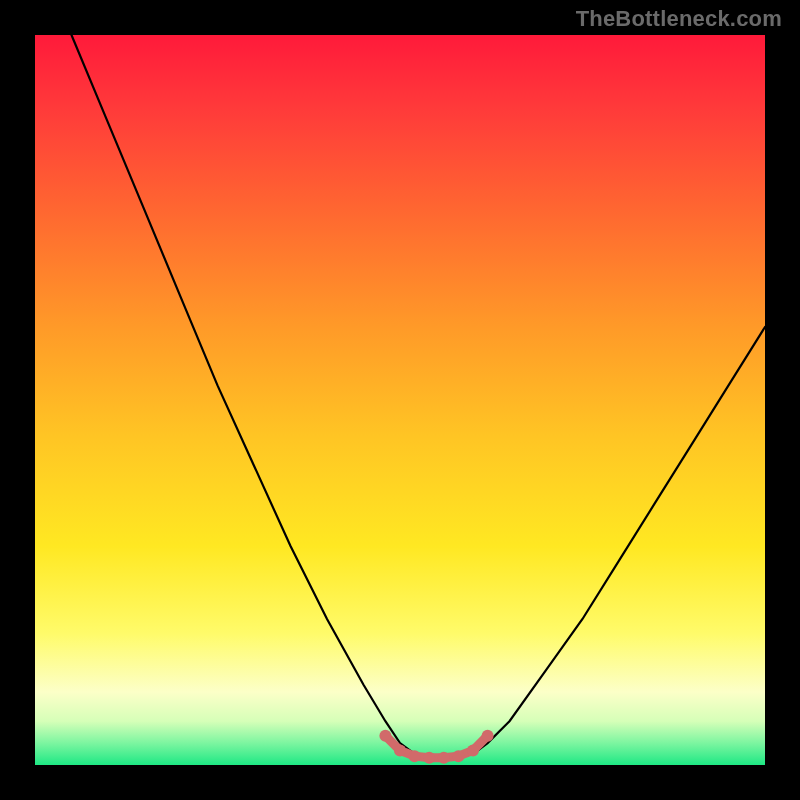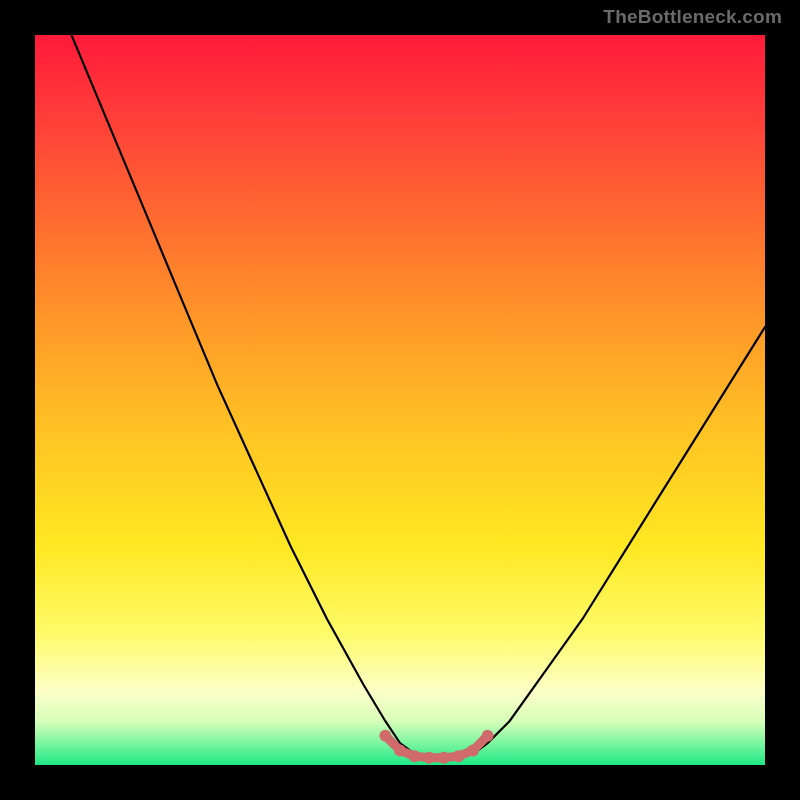--- a/index.html
+++ b/index.html
@@ -41,21 +41,21 @@
       #d6ffb8 94%,
       #7cf5a0 97%,
       #1ee884 100%
     );
   }
   .watermark {
     position: absolute;
     top: 6px;
     right: 18px;
     font-family: Arial, Helvetica, sans-serif;
-    font-size: 19px;
+    font-size: 22px;
     font-weight: 600;
     color: #6a6a6a;
     letter-spacing: 0.2px;
   }
   svg.curve {
     position: absolute;
     inset: 0;
   }
 </style>
 </head>

